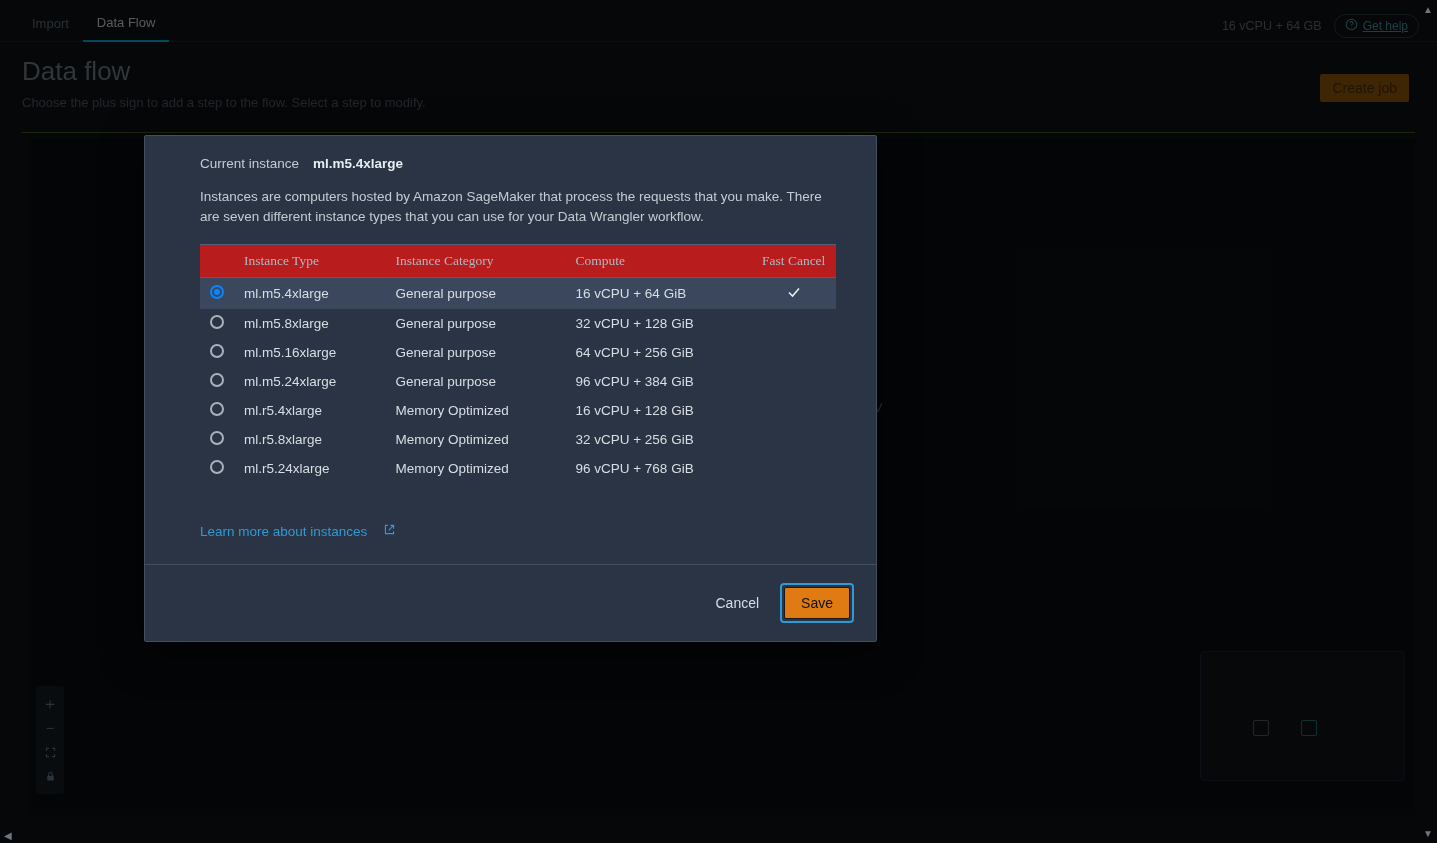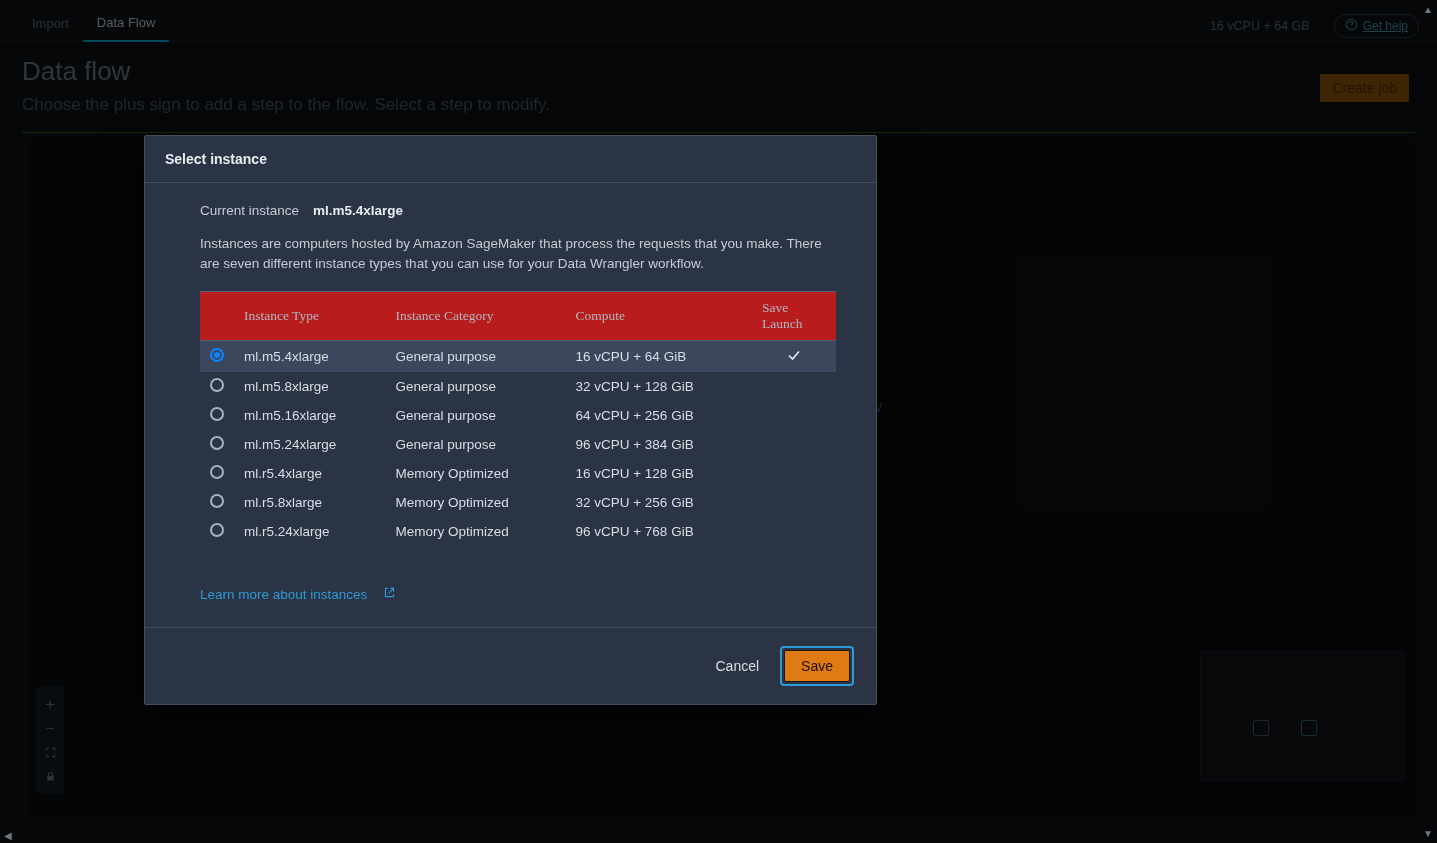--- a/index.html
+++ b/index.html
@@ -33,21 +33,21 @@
     color: #5a6b78;
     font-size: 13px;
     cursor: pointer;
   }
   .tabbar .tab.active {
     color: #bfc9cf;
     border-bottom: 2px solid #00a1c9;
   }
   .tabbar .spacer { flex: 1; }
   .tabbar .compute-label {
-    color: #5a6b78; font-size: 12.5px; margin-right: 24px;
+    color: #5a6b78; font-size: 12.5px; margin-right: 12px;
   }
   .get-help-btn {
     display: flex; align-items: center; gap: 5px;
     padding: 3px 10px;
     border: 1px solid #2a3a44;
     border-radius: 12px;
     color: #3f8f9b;
     font-size: 12px;
     cursor: pointer;
     text-decoration: underline;
@@ -56,21 +56,21 @@
 
   
   .page-header {
     position: absolute; top: 56px; left: 22px; right: 22px;
     z-index: 10;
   }
   .page-header h1 {
     font-size: 26px; font-weight: 400; color: #6a7680;
   }
   .page-header .subtitle {
-    font-size: 17px; color: #4a5560; margin-top: 8px;
+    font-size: 13px; color: #4a5560; margin-top: 8px;
   }
   .create-job-btn {
     position: absolute; top: 74px; right: 28px;
     background: #89530a; color: #4a2e08;
     padding: 6px 12px; font-size: 14px;
     border-radius: 2px; z-index: 10;
   }
   .thin-line {
     position: absolute; left: 22px; right: 22px; top: 132px;
     border-top: 1px solid #3a5a1f; z-index: 10;
@@ -263,38 +263,35 @@
 
 <div class="vscroll">
   <div class="arrow">▲</div>
   <div class="arrow">▼</div>
 </div>
 <div class="hscroll-left">◀</div>
 
 <div class="dim-overlay"></div>
 
 <div class="modal">
-  <div class="modal-header">
-    <div class="title">Select instance</div>
-  </div>
   <div class="modal-body">
     <div class="current-line">
       <span class="label">Current instance</span>
       <span class="val">ml.m5.4xlarge</span>
     </div>
     <div class="desc">Instances are computers hosted by Amazon SageMaker that process the requests that you make. There are seven different instance types that you can use for your Data Wrangler workflow.</div>
 
     <table class="instances">
       <thead>
         <tr>
           <th class="radio-col"></th>
           <th>Instance Type</th>
           <th>Instance Category</th>
           <th>Compute</th>
-          <th class="fast-col">Save Launch</th>
+          <th class="fast-col">Fast Cancel</th>
         </tr>
       </thead>
       <tbody id="instances-tbody">
           <tr class="datarow selected">
             <td><span class="radio selected"></span></td>
             <td>ml.m5.4xlarge</td>
             <td>General purpose</td>
             <td>16 vCPU + 64 GiB</td>
             <td style="text-align: center;"><span class="check-icon"><svg viewBox="0 0 16 16" fill="none" stroke="currentColor" stroke-width="1.6">
                   <path d="M3 8.5 6.5 12 13 4.5"></path>

